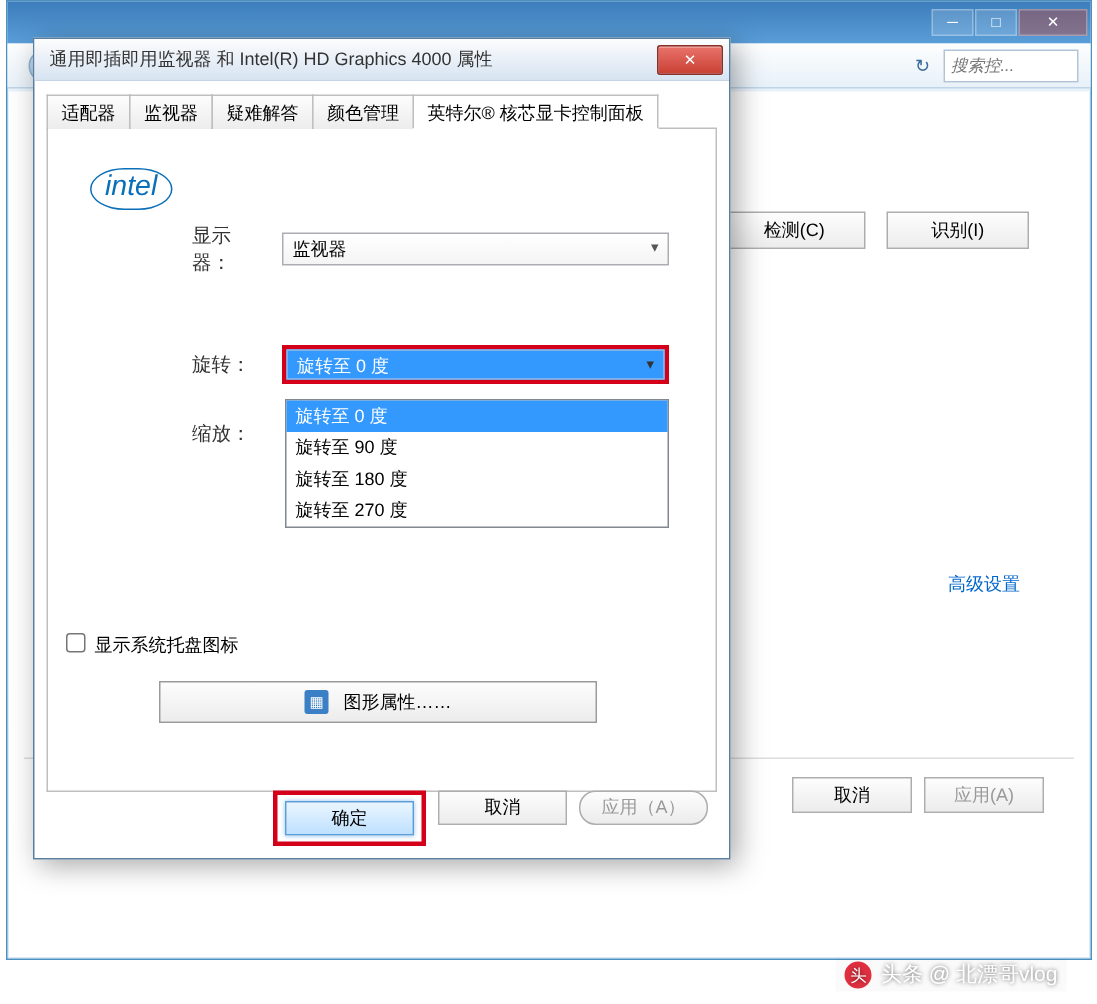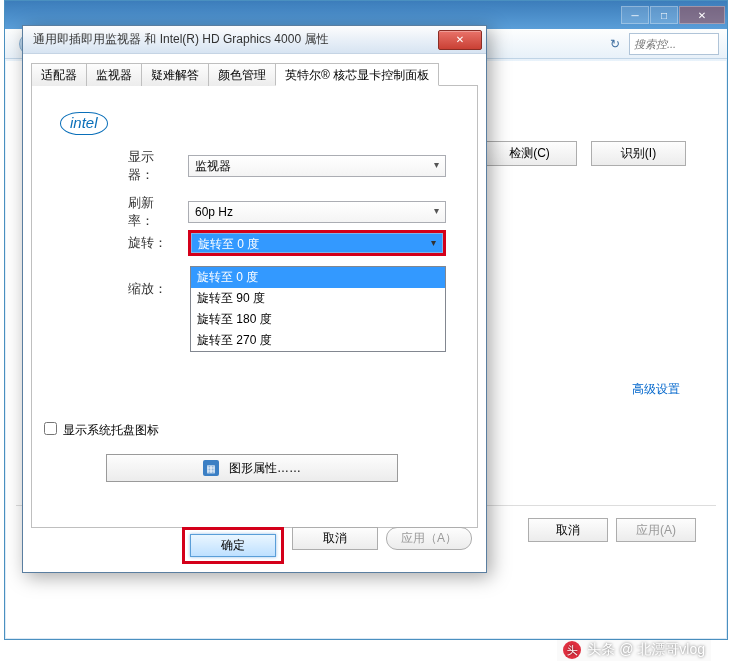--- a/index.html
+++ b/index.html
@@ -29,21 +29,21 @@
 .dialog-titlebar { height: 28px; background: linear-gradient(#fdfdfd 0%, #ebf1f8 45%, #d7e4f2 100%); border-bottom: 1px solid #c5d4e4; display: flex; align-items: center; padding: 0 4px 0 10px; font-size: 12px; color: #333; }
 .dialog-titlebar .spacer { flex: 1; }
 .dlg-close { width: 44px; height: 20px; background: linear-gradient(#e9736a,#c94034); border: 1px solid #8a2d25; border-radius: 2px; display: flex; align-items: center; justify-content: center; color: #fff; font-size: 10px; cursor: pointer; box-shadow: inset 0 1px 0 rgba(255,255,255,0.3); }
 
 .dialog-body { position: absolute; left: 8px; top: 36px; right: 8px; bottom: 44px; }
 .tabstrip { display: flex; height: 24px; border-bottom: 1px solid #bfbfbf; }
 .tab { padding: 3px 9px; font-size: 12px; border: 1px solid #bfbfbf; border-bottom: none; background: linear-gradient(#fdfdfd,#ececec); margin-right: -1px; cursor: pointer; position: relative; top: 1px; }
 .tab.active { background: #fff; border-bottom: 1px solid #fff; z-index: 2; }
 .tab-pane { border: 1px solid #bfbfbf; border-top: none; height: calc(100% - 24px); background: #fff; position: relative; }
 
-.intel-logo { position:absolute; left:28px; top:26px; font-size:15px; font-style:italic; color:#0a6fb9; font-weight:500;text-decoration:underline; }
+.intel-logo { position:absolute; left:28px; top:26px; font-size:19px; font-style:italic; color:#0a6fb9; font-weight:500;text-decoration:underline; }
 .intel-logo .ring { display:inline-block; border:1.5px solid #0a6fb9; border-radius:50%/60%; padding:1px 9px 3px 9px; }
 
 .form-row { position: absolute; left: 96px; display: flex; align-items: center; gap: 10px; }
 .form-row label { width: 50px; font-size: 13px; color: #333; }
 .combo { width: 258px; height: 22px; border: 1px solid #abadb3; background: linear-gradient(#fff,#f4f4f4); font-size: 12px; padding: 2px 20px 2px 6px; position: relative; cursor: pointer; text-align:left; }
 .combo::after { content: "▾"; position: absolute; right: 6px; top: 3px; font-size: 10px; color: #555; }
 
 .row-display { top: 62px; }
 .row-refresh { top: 108px; }
 .row-rotate { top: 144px; }
@@ -123,24 +123,20 @@
       <div class="tab active">英特尔® 核芯显卡控制面板</div>
     </div>
     <div class="tab-pane">
       <div class="intel-logo"><span class="ring">intel</span></div>
 
       <div class="form-row row-display">
         <label>显示器：</label>
         <button class="combo">监视器</button>
       </div>
 
-      <div class="form-row row-refresh">
-        <label>刷新率：</label>
-        <button class="combo">60p Hz</button>
-      </div>
 
       <div class="form-row row-rotate">
         <label>旋转：</label>
         <span class="rotate-highlight">
           <button class="combo">旋转至 0 度</button>
         </span>
       </div>
 
       <div class="form-row row-zoom">
         <label>缩放：</label>

